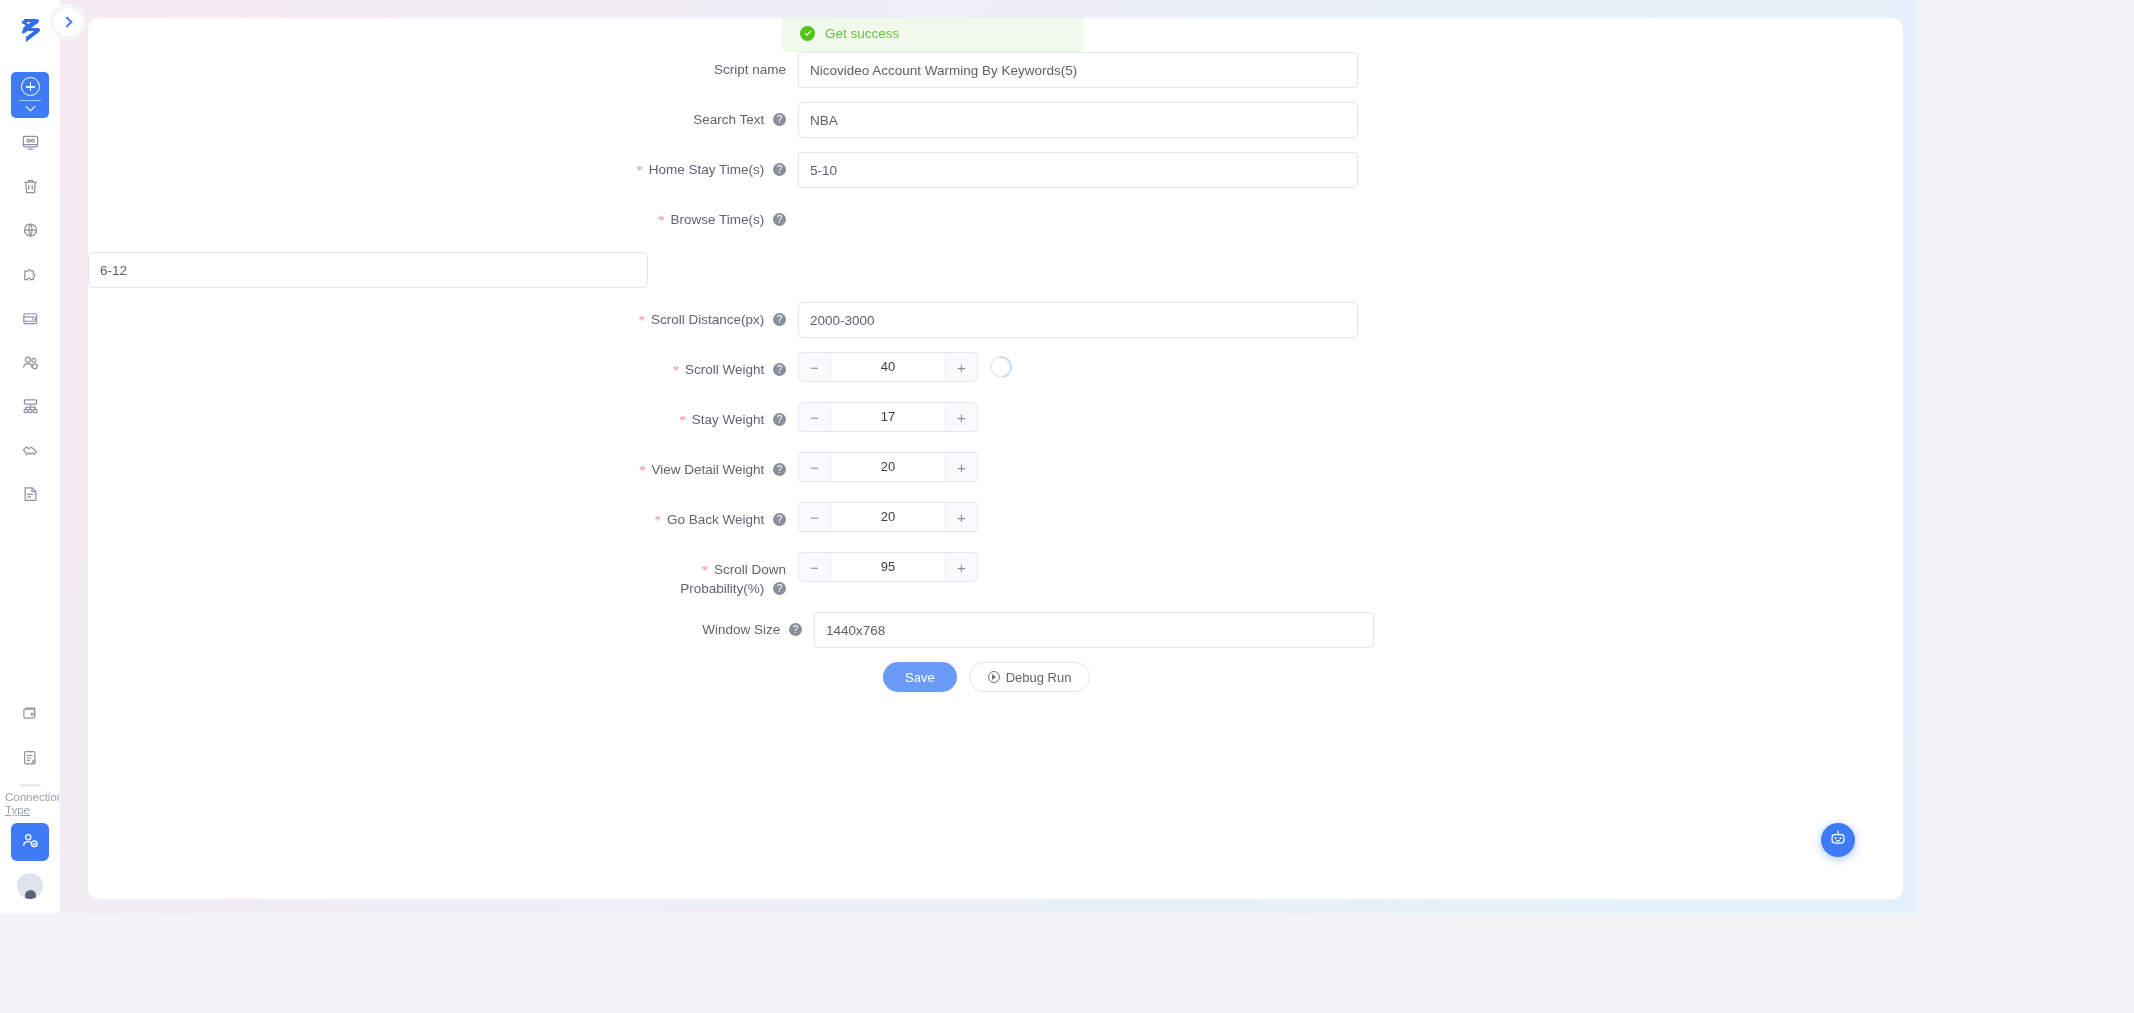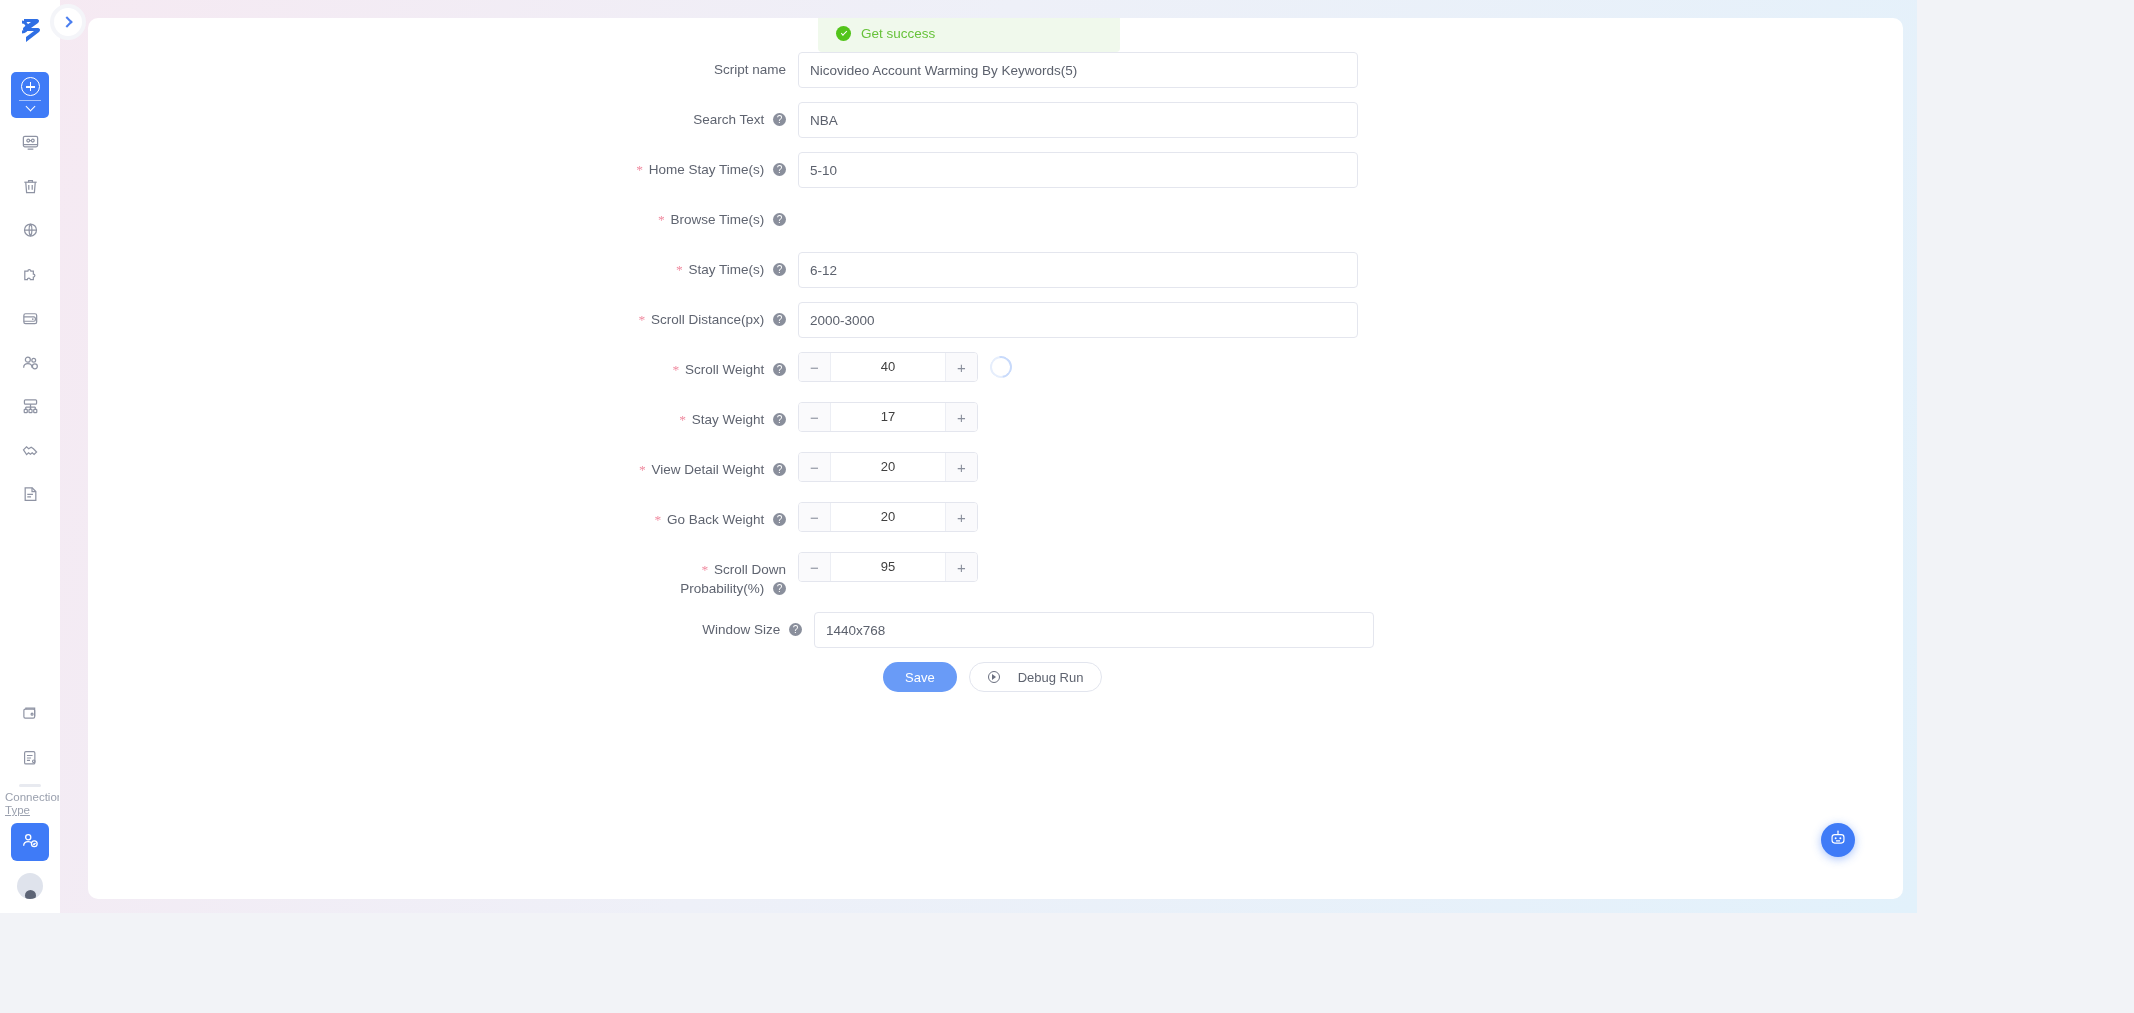--- a/index.html
+++ b/index.html
@@ -151,21 +151,21 @@
   .spinner {
     width: 22px; height:22px; border-radius:50%;
     border:2px solid #e6eefc; border-top-color:#c8dafb; border-right-color:#c8dafb;
     margin-left: 12px; align-self:center;
     transform: rotate(35deg);
   }
   .stepper-wrap { display:flex; align-items:center; }
 
   
   #toast {
-    position:absolute; left: 730px; top: -4px;
+    position:absolute; left: 694px; top: -4px;
     width: 302px; height: 38px;
     background:#f0f9ec; border-radius:4px;
     display:flex; align-items:center; padding-left: 18px;
     z-index: 20;
   }
   #toast .ok {
     width:15px; height:15px; border-radius:50%; background:#52c41a;
     display:flex; align-items:center; justify-content:center; margin-right:10px;
   }
   #toast .ok .tick {
@@ -177,21 +177,21 @@
   
   #actions { display:flex; padding-left: 795px; margin-top: 14px; }
   .btn-primary {
     background:#699bf7; color:#fff; border:none; border-radius:18px;
     height:30px; padding: 0 22px; font-size:13px; cursor:pointer;
     font-family:"Liberation Sans", sans-serif;
   }
   .btn-ghost {
     background:#fff; color:#5f6470; border:1px solid #e2e5ee; border-radius:18px;
     height:30px; padding: 12px 18px; font-size:13px; cursor:pointer; margin-left:12px;
-    display:flex; align-items:center; gap:18px;
+    display:flex; align-items:center; gap:6px;
     font-family:"Liberation Sans", sans-serif;
   }
   .play-icon {
     width:12px; height:12px; border:1.4px solid #6b7080; border-radius:50%;
     display:inline-flex; align-items:center; justify-content:center;
   }
   .play-icon i {
     width:0;height:0;border-left:4px solid #6b7080;
     border-top:3px solid transparent;border-bottom:3px solid transparent;
     margin-left:1px;
@@ -410,25 +410,20 @@
 
       <div class="row">
         <div class="label">
           <span class="req">*</span>
           <span>Browse Time(s)</span>
           <span class="help">?</span>
         </div>
       </div>
 
       <div class="row">
-        <div class="label">
-          <span class="req">*</span>
-          <span>Stay Time(s)</span>
-          <span class="help">?</span>
-        </div>
         <div class="field">
           <input class="txt-input" value="6-12" style="">
         </div>
       </div>
 
       <div class="row">
         <div class="label">
           <span class="req">*</span>
           <span>Scroll Distance(px)</span>
           <span class="help">?</span>

